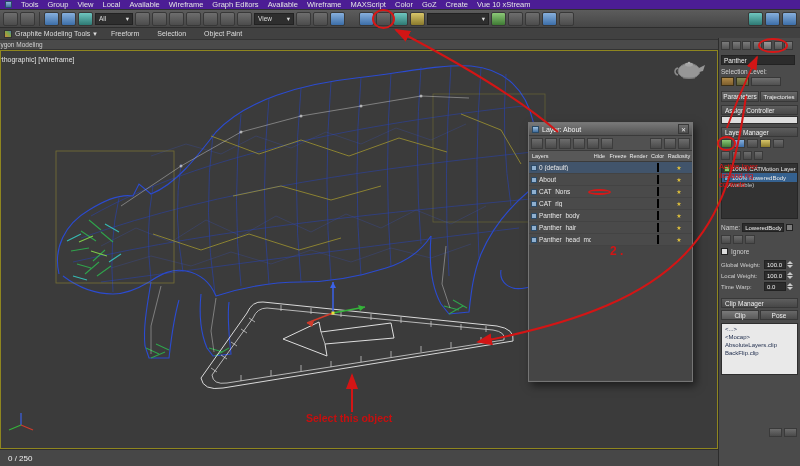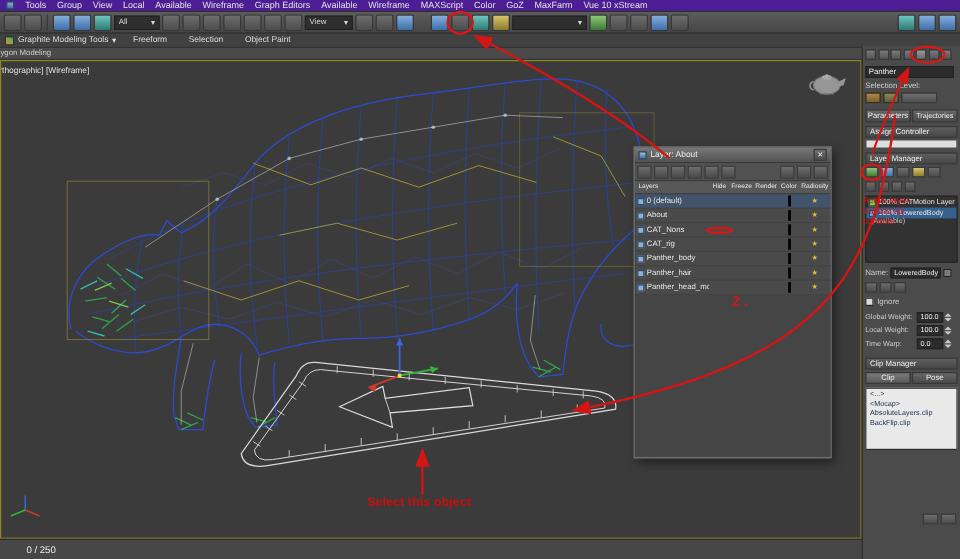--- a/index.html
+++ b/index.html
@@ -38,21 +38,21 @@
     display:flex;align-items:center;font-size:6.5px;color:#cfcfcf;overflow:hidden;z-index:2}
   #ribbonrow2 .pm{margin-left:-9px;white-space:nowrap}
 
   
   #viewport{left:0;top:50px;width:718px;height:399px;background:#3b3b3b;border:1px solid #8f861f;z-index:1;overflow:hidden}
   #vplabel{left:-9px;top:5px;font-size:7px;color:#e0e0e0;white-space:nowrap;z-index:2}
   #wire{position:absolute;left:0;top:0;width:718px;height:398px}
 
   
   #bottomstrip{left:0;top:449px;width:718px;height:17px;background:#474747;border-top:1px solid #2e2e2e;
-    display:flex;align-items:center;padding-left:22px;font-size:8px;color:#eee;z-index:2}
+    display:flex;align-items:center;padding-left:8px;font-size:8px;color:#eee;z-index:2}
 
   
   #dlg{left:528px;top:122px;width:165px;height:260px;background:#4a4a4a;border:1px solid #757575;
     box-shadow:3px 4px 8px rgba(0,0,0,.5);z-index:6;font-size:6.5px}
   #dlgtitle{height:13px;background:linear-gradient(#787878,#525252);display:flex;align-items:center;
     gap:3px;padding:0 3px;font-size:7px;color:#f2f2f2;border-bottom:1px solid #3a3a3a}
   .dlgico{width:7px;height:7px;background:linear-gradient(#9ec2e2,#3f6d9e);border:1px solid #2a4a66}
   #dlgclose{margin-left:auto;width:11px;height:10px;background:linear-gradient(#6e6e6e,#4c4c4c);
     border:1px solid #383838;display:flex;align-items:center;justify-content:center;font-size:6px;color:#eee}
   #dlgtools{height:15px;display:flex;align-items:center;gap:2px;padding:0 2px;background:#515151;border-bottom:1px solid #3a3a3a}
@@ -126,21 +126,21 @@
   <span class="mitem">View</span>
   <span class="mitem">Local</span>
   <span class="mitem">Available</span>
   <span class="mitem">Wireframe</span>
   <span class="mitem">Graph Editors</span>
   <span class="mitem">Available</span>
   <span class="mitem">Wireframe</span>
   <span class="mitem">MAXScript</span>
   <span class="mitem">Color</span>
   <span class="mitem">GoZ</span>
-  <span class="mitem">MaxFarm</span>
+  <span class="mitem">Create</span>
   <span class="mitem">Vue 10 xStream</span>
 </div>
 
 <div id="toolbar" class="abs">
   <span class="ticon"></span>
   <span class="ticon"></span>
   <span class="tsep"></span>
   <span class="ticon c-blue"></span>
   <span class="ticon c-blue"></span>
   <span class="ticon c-teal"></span>

